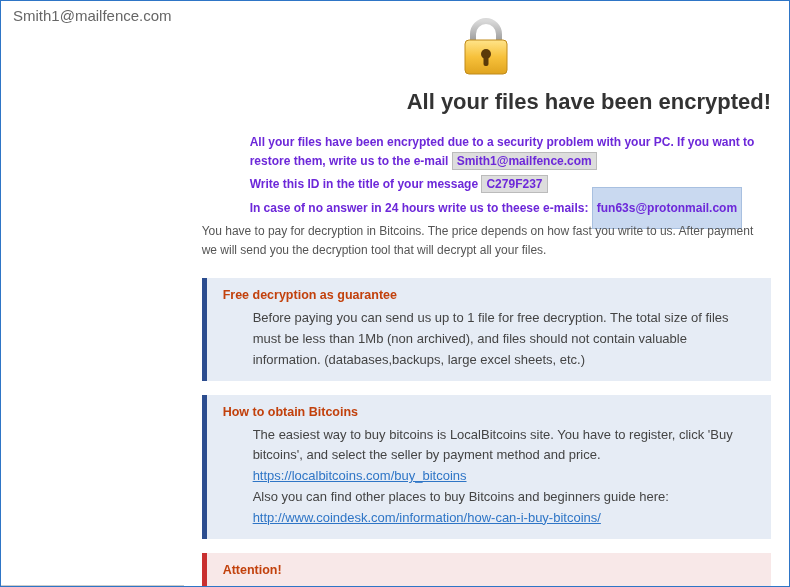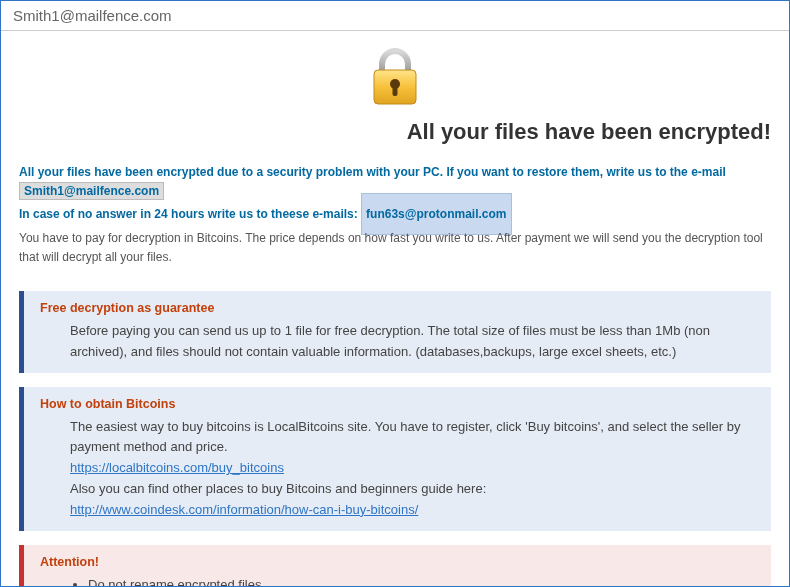--- a/index.html
+++ b/index.html
@@ -9,21 +9,20 @@
       width: 790px;
       height: 587px;
       overflow: hidden;
     }
     .window {
       width: 100%;
       height: 100%;
       background: #fff;
       border: 1px solid #2e75c6;
       display: flex;
-      flex-direction: column;
     }
     .titlebar {
       background: #fff;
       padding: 6px 12px;
       font-size: 15px;
       color: #666;
       border-bottom: 1px solid #ccc;
     }
     .content-wrap {
       flex: 1;
@@ -47,42 +46,43 @@
     }
     .heading {
       text-align: right;
       font-size: 22px;
       font-weight: bold;
       color: #333;
       margin-bottom: 18px;
     }
     .intro {
       font-size: 12px;
-      color: #0369a1;
+      color: #6d28d9;
       line-height: 1.6;
       margin-bottom: 4px;
+      margin-left: 48px;
     }
     .intro b { font-weight: bold; }
     .hl {
       background: #ddd;
       padding: 1px 4px;
       border: 1px solid #bbb;
       font-weight: bold;
     }
     .hl-blue {
       background: #c9d9f0;
       padding: 13px 4px;
       border: 1px solid #a8c0e0;
       font-weight: bold;
     }
     .pay-line {
       font-size: 12px;
       color: #555;
       line-height: 1.6;
-      margin-bottom: 24px;
+      margin-bottom: 18px;
     }
     .box {
       border-left: 5px solid;
       padding: 10px 16px;
       margin-bottom: 14px;
     }
     .box-blue {
       background: #e6ecf5;
       border-left-color: #2c4d8f;
     }
@@ -141,20 +141,24 @@
       </svg>
     </div>
 
     <div class="heading">All your files have been encrypted!</div>
 
     <div class="intro">
       <b>All your files have been encrypted due to a security problem with your PC. If you want to restore them, write us to the e-mail </b>
       <span class="hl">Smith1@mailfence.com</span>
     </div>
     <div class="intro">
+      <b>Write this ID in the title of your message </b>
+      <span class="hl">C279F237</span>
+    </div>
+    <div class="intro">
       <b>In case of no answer in 24 hours write us to theese e-mails: </b>
       <span class="hl-blue">fun63s@protonmail.com</span>
     </div>
 
     <div class="pay-line">You have to pay for decryption in Bitcoins. The price depends on how fast you write to us. After payment we will send you the decryption tool that will decrypt all your files.</div>
 
     <div class="box box-blue">
       <div class="box-title">Free decryption as guarantee</div>
       <div class="box-body">Before paying you can send us up to 1 file for free decryption. The total size of files must be less than 1Mb (non archived), and files should not contain valuable information. (databases,backups, large excel sheets, etc.)</div>
     </div>

